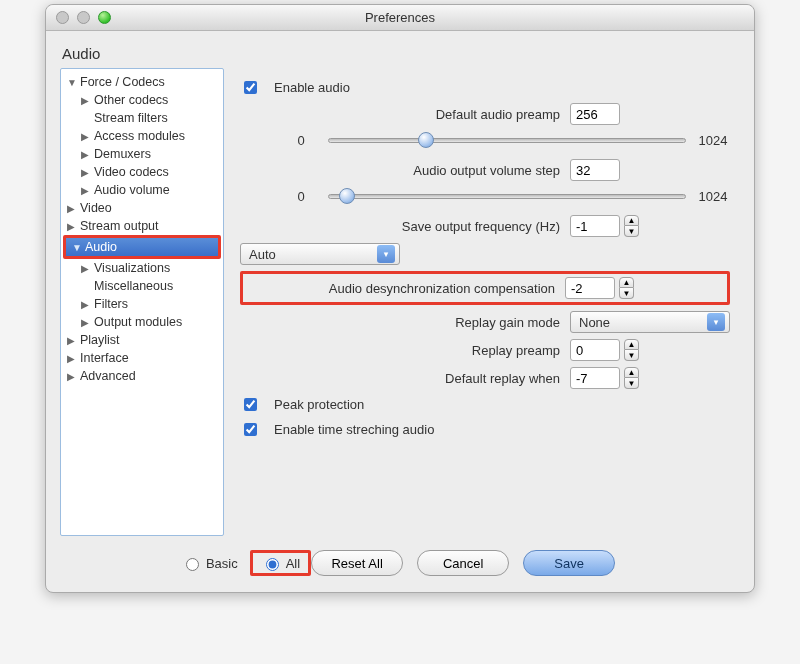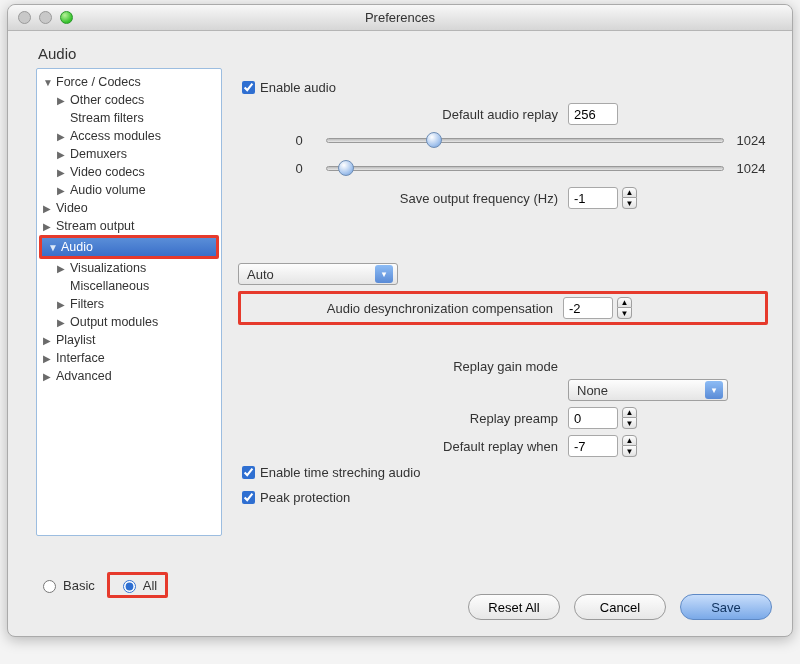--- a/index.html
+++ b/index.html
@@ -7,21 +7,21 @@
     margin: 0;
     font-family: "Lucida Grande", "Helvetica Neue", Arial, sans-serif;
     font-size: 13px;
     color: #333;
     background: #f4f4f4;
     width: 800px;
     height: 664px;
     overflow: hidden;
   }
   .window {
-    width: 786px;
+    width: 710px;
     margin: 4px auto;
     background: #ededed;
     border: 1px solid #aaa;
     border-radius: 8px;
     box-shadow: 0 3px 14px rgba(0,0,0,.25);
   }
   .titlebar {
     position: relative;
     height: 26px;
     border-bottom: 1px solid #b5b5b5;
@@ -29,21 +29,21 @@
     background: linear-gradient(#f8f8f8,#d6d6d6);
     text-align: center;
     line-height: 26px;
     font-size: 13px;
     color: #333;
     font-weight: 500;
   }
   .traffic { position: absolute; left: 10px; top: 6px; display: flex; gap: 8px; }
   .traffic span { width: 13px; height: 13px; border-radius: 50%; background: #c8c8c8; border: 1px solid #9a9a9a; display:inline-block;}
   .traffic .green { background: radial-gradient(circle at 35% 30%, #b7f29a, #35c12c 70%); border-color:#2a962a;}
-  .content { padding: 10px 14px 14px 28px; }
+  .content { padding: 10px 14px 14px 14px; }
   .section-title { font-size: 15px; margin: 4px 0 6px 2px; }
   .panes { display: flex; gap: 12px; align-items: stretch; }
   .tree {
     width: 186px;
     height: 468px;
     background: #fff;
     border: 1px solid #9cbde0;
     border-radius: 2px;
     padding: 4px 0;
     font-size: 12.5px;
@@ -55,21 +55,21 @@
   .disclosure { width: 10px; font-size: 10px; color:#6b6b6b; margin-right: 3px; }
   .tree-row.selected .disclosure { color:#dbe8f8; }
   .highlight-box { border: 3px solid #e63a2c; border-radius: 2px; }
   .settings {
     flex: 1;
     padding: 4px 10px 4px 4px;
   }
   .row { display:flex; align-items:center; margin: 6px 0; }
   .row.label-input .lbl { flex: 0 0 auto; text-align: right; margin-right: 10px; }
   .row.label-input .lbl.right { width: 320px; text-align:right; }
-  .chk { display:flex; align-items:center; gap:2px; }
+  .chk { display:flex; align-items:center; gap:14px; }
   .chk input { accent-color: #2f6fd1; }
   .num {
     width: 50px; height: 22px; border:1px solid #a8a8a8; border-radius:3px;
     background:#fff; padding: 0 5px; font-size: 13px;
   }
   .stepper { display:inline-flex; flex-direction:column; margin-left:4px; }
   .stepper button {
     width: 15px; height: 11px; font-size:8px; line-height:9px; padding:0;
     border:1px solid #a0a0a0; background: linear-gradient(#fdfdfd,#e2e2e2);
     cursor:pointer;
@@ -79,31 +79,31 @@
   .slider-row { display:flex; align-items:center; gap:10px; margin: 2px 0 10px 0; padding-left:44px;}
   .slider-row .min, .slider-row .max { font-size:13px; color:#333; width:34px; text-align:center;}
   .slider { position:relative; height: 18px; flex:1; }
   .track { position:absolute; left:0; right:0; top:7px; height:5px; background: linear-gradient(#bcbcbc,#e7e7e7); border-radius:3px; border:1px solid #999;}
   .thumb { position:absolute; top:1px; width:16px; height:16px; border-radius:50%; background: radial-gradient(circle at 35% 30%, #fff, #a8c6ee 60%, #6a9ad6); border:1px solid #6e8db5; }
   .select {
     display:flex; align-items:center; justify-content:space-between;
     width: 160px; height:22px;
     background: linear-gradient(#fdfdfd,#e5e5e5);
     border:1px solid #a0a0a0; border-radius:3px;
-    padding: 0 4px 0 8px; cursor:pointer;margin-top:48px;
+    padding: 0 4px 0 8px; cursor:pointer;
   }
   .select .caret { width:18px; height:18px; background: linear-gradient(#8dbcf5,#5a8bd6); border-radius:3px; display:flex; align-items:center; justify-content:center; color:#fff; font-size:9px;}
   .footer {
-    display:flex; align-items:center; justify-content:space-between;
+    display:flex; align-items:center; justify-content:center;
     margin-top: 14px; padding: 0 6px 2px 2px;
   }
   .radio-group { display:flex; align-items:center; gap: 12px; }
   .radio-group label { display:flex; align-items:center; gap:4px; cursor:pointer;}
   .radio-group input { accent-color:#2f6fd1; }
-  .buttons { display:flex; gap: 14px; margin-top: 44px; }
+  .buttons { display:flex; gap: 14px; }
   .btn {
     min-width: 92px; height: 26px;
     border:1px solid #9a9a9a; border-radius: 13px;
     background: linear-gradient(#fdfdfd,#e7e7e7);
     font-size:13px; cursor:pointer;
   }
   .btn.primary {
     background: linear-gradient(#c7ddfb,#7aa9e8);
     border-color:#5e89c5; color:#10335f;
   }
@@ -201,32 +201,36 @@
         </div>
 
       <div class="settings">
 
         <div class="row chk">
           <input type="checkbox" checked="" style="">
           <span>Enable audio</span>
         </div>
 
         <div class="row label-input">
-          <div class="lbl right">Default audio replay</div>
+          <div class="lbl right">Default audio preamp</div>
           <input class="num" value="256" style="">
         </div>
         <div class="slider-row">
           <span class="min">0</span>
           <div class="slider">
             <div class="track"></div>
               <div class="thumb" style="left:25%"></div>
           </div>
           <span class="max">1024</span>
         </div>
 
+        <div class="row label-input">
+          <div class="lbl right">Audio output volume step</div>
+          <input class="num" value="32" style="">
+        </div>
         <div class="slider-row">
           <span class="min">0</span>
           <div class="slider">
             <div class="track"></div>
               <div class="thumb" style="left:3%"></div>
           </div>
           <span class="max">1024</span>
         </div>
 
         <div class="row label-input">
@@ -278,26 +282,26 @@
           <div class="lbl right">Default replay when</div>
           <input class="num" value="-7" style="">
           <span class="stepper">
               <button>▲</button>
               <button>▼</button>
             </span>
         </div>
 
         <div class="row chk">
           <input type="checkbox" checked="" style="">
-          <span>Enable time streching audio</span>
+          <span>Peak protection</span>
         </div>
 
         <div class="row chk">
           <input type="checkbox" checked="" style="">
-          <span>Peak protection</span>
+          <span>Enable time streching audio</span>
         </div>
 
       </div>
     </div>
 
     <div class="footer">
       <div class="radio-group">
         <label>
           <input type="radio" name="view" style="">
           <span>Basic</span>

